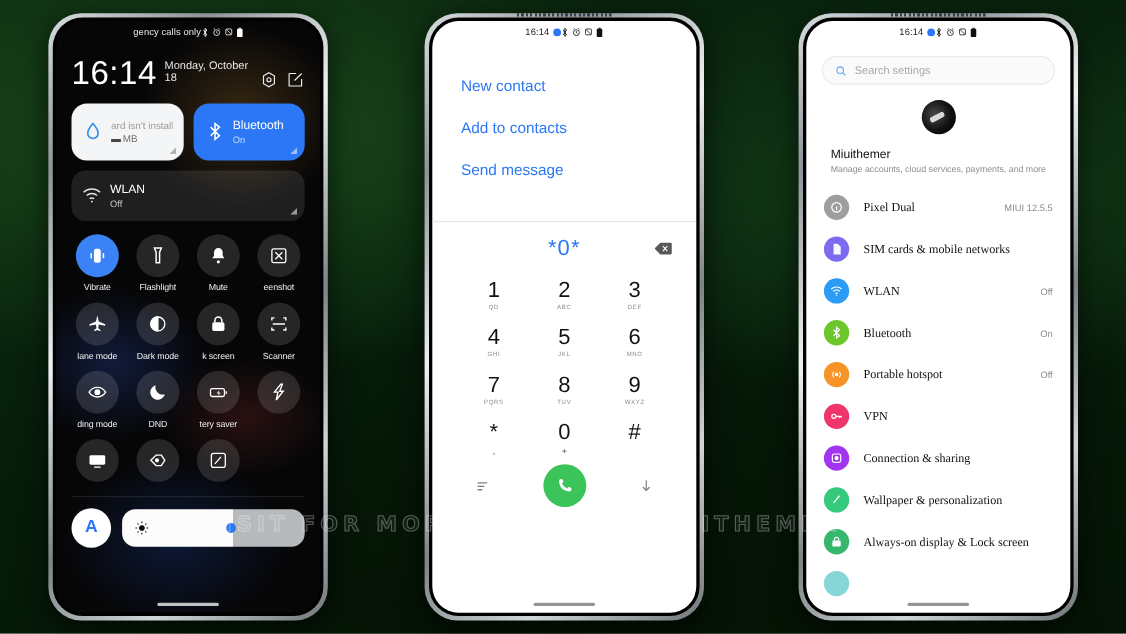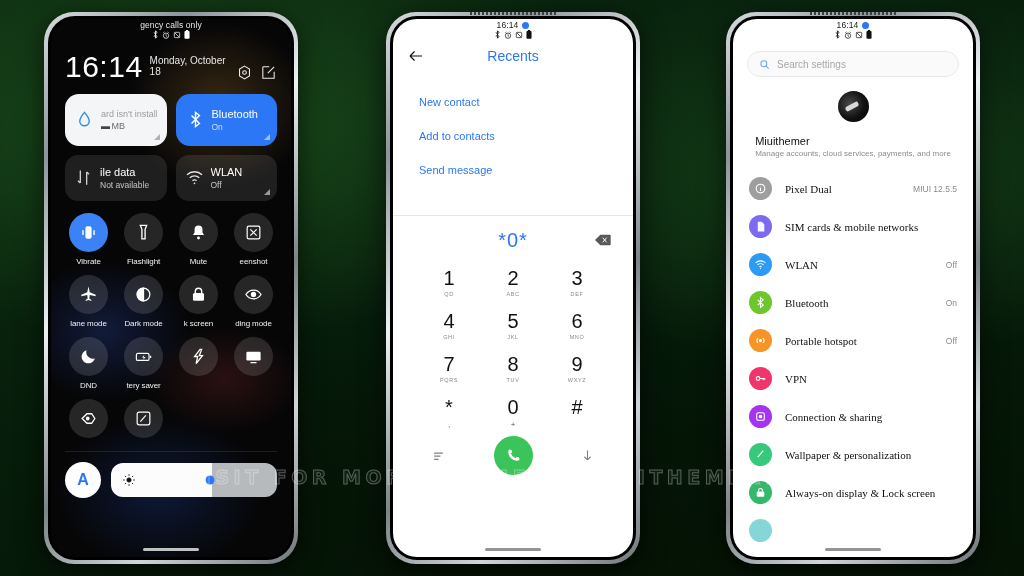--- a/index.html
+++ b/index.html
@@ -50,22 +50,22 @@
   }
   .home-ind {
     position: absolute; bottom: 6px; left: 50%; transform: translateX(-50%);
     width: 56px; height: 3px; border-radius: 2px; background: rgba(255,255,255,.75); z-index: 8;
   }
   .home-ind.dark { background: rgba(60,60,60,.55); }
 
   
   .statusbar {
     height: 20px; display: flex; align-items: center;
-    justify-content: flex-end; padding: 0 12px;
-    font-size: 8.5px; letter-spacing: .1px; flex-direction: column;
+    justify-content: center; padding: 0 12px;
+    font-size: 8.5px; letter-spacing: .1px;
   }
   .sb-icons { display: flex; gap: 3px; align-items: center; font-size: 8px; line-height: 1; }
 
   
   .cc {
     width: 100%; height: 100%;
     background:
       radial-gradient(ellipse 55% 22% at 70% 16%, rgba(150,105,40,.35) 0%, rgba(0,0,0,0) 70%),
       radial-gradient(ellipse 50% 18% at 22% 58%, rgba(40,70,160,.33) 0%, rgba(0,0,0,0) 72%),
       radial-gradient(ellipse 45% 14% at 72% 67%, rgba(150,50,50,.25) 0%, rgba(0,0,0,0) 72%),
@@ -138,21 +138,21 @@
     width: 9px; height: 9px; border-radius: 50%; background: #2b77f5;
   }
 
   
   .dialer { width: 100%; height: 100%; background: #fff; color: #111; position: relative; }
   .dialer .statusbar { color: #1a1a1a; }
   .d-head { display: flex; align-items: center; padding: 8px 14px 0 14px; }
   .d-back { width: 18px; height: 18px; }
   .d-title { flex: 1; text-align: center; font-size: 14px; color: #2b77f5; margin-right: 18px; }
   .d-links { padding: 20px 0 0 0; }
-  .d-link { font-size: 11px; color: #2b77f5; padding: 11px 26px; }
+  .d-link { font-size: 14px; color: #2b77f5; padding: 11px 26px; }
   .kp-sep { height: 1px; background: #e6e6e6; margin-top: 28px; }
   .numrow {
     display: flex; align-items: center; justify-content: center;
     position: relative; height: 36px; margin-top: 6px;
   }
   .num-val { font-size: 20px; color: #2b77f5; letter-spacing: 1px; font-weight: 400; }
   .bksp { position: absolute; right: 22px; top: 50%; transform: translateY(-50%); width: 16px; height: 12px; }
   .keys { display: grid; grid-template-columns: repeat(3,1fr); row-gap: 2px; padding: 4px 24px 0 24px; }
   .key { display: flex; flex-direction: column; align-items: center; justify-content: center; height: 41px; }
   .key .kd { font-size: 20px; font-weight: 400; color: #111; line-height: 1; }
@@ -271,31 +271,20 @@
               <div class="bt-sub">On</div>
             </div>
           </div>
           <div class="corner"></div>
         </div>
       </div>
 
       <div class="midtiles">
         <div class="midtile">
           <div class="bt-row">
-            <svg class="bt-ico" viewBox="0 0 24 24" fill="none" stroke="#cfcfcf" stroke-width="1.7">
-                <path d="M8 3v16M8 19l-3-3M16 21V5M16 5l3 3"></path>
-              </svg>
-            <div class="bt-txt">
-              <div class="bt-title">ile data</div>
-              <div class="bt-sub">Not available</div>
-            </div>
-          </div>
-        </div>
-        <div class="midtile">
-          <div class="bt-row">
             <svg class="bt-ico" viewBox="0 0 24 24" fill="none" stroke="#e2e2e2" stroke-width="1.7">
                 <path d="M2.5 8.5a14 14 0 0119 0M6 12.3a9 9 0 0112 0M9.4 16a4.4 4.4 0 015.2 0"></path>
                 <circle cx="12" cy="19.3" r="1.1" fill="#e2e2e2" stroke="none"></circle>
               </svg>
             <div class="bt-txt">
               <div class="bt-title">WLAN</div>
               <div class="bt-sub">Off</div>
             </div>
           </div>
           <div class="corner"></div>
@@ -359,20 +348,29 @@
         <div class="qs">
           <div class="qs-circle">
               <svg viewBox="0 0 24 24" fill="#fff">
                 <rect x="5" y="10" width="14" height="10" rx="2"></rect>
                 <path d="M8 10V8a4 4 0 018 0v2" fill="none" stroke="#fff" stroke-width="1.8"></path>
               </svg>
             </div>
           <div class="qs-label">k screen</div>
         </div>
 
+        <div class="qs">
+          <div class="qs-circle">
+              <svg viewBox="0 0 24 24" fill="none" stroke="#fff" stroke-width="1.6">
+                <path d="M4 8V5h3M20 8V5h-3M4 16v3h3M20 16v3h-3"></path>
+                <path d="M5 12h14"></path>
+              </svg>
+            </div>
+          <div class="qs-label">Scanner</div>
+        </div>
         <div class="qs">
           <div class="qs-circle">
               <svg viewBox="0 0 24 24" fill="none" stroke="#fff" stroke-width="1.6">
                 <path d="M2.5 12S6 6.5 12 6.5 21.5 12 21.5 12 18 17.5 12 17.5 2.5 12 2.5 12z"></path>
                 <circle cx="12" cy="12" r="2.6" fill="#fff"></circle>
               </svg>
             </div>
           <div class="qs-label">ding mode</div>
         </div>
         <div class="qs">
@@ -471,26 +469,20 @@
               <rect x="2" y="2" width="8" height="8" rx="1.4"></rect>
               <path d="M2.6 2.6l6.8 6.8"></path>
             </svg>
           <svg width="6" height="9" viewBox="0 0 8 12" fill="#111">
               <rect x="2.4" y="0" width="3.2" height="1.4" rx=".4"></rect>
               <rect x=".6" y="1.4" width="6.8" height="10.2" rx="1.2"></rect>
             </svg>
         </span>
       </div>
 
-      <div class="d-head">
-        <svg class="d-back" viewBox="0 0 24 24" fill="none" stroke="#111" stroke-width="1.6">
-            <path d="M20 12H4M4 12l6-6M4 12l6 6"></path>
-          </svg>
-        <div class="d-title">Recents</div>
-      </div>
 
       <div class="d-links">
         <div class="d-link">New contact</div>
         <div class="d-link">Add to contacts</div>
         <div class="d-link">Send message</div>
       </div>
 
       <div class="kp-sep"></div>
 
       <div class="numrow">

